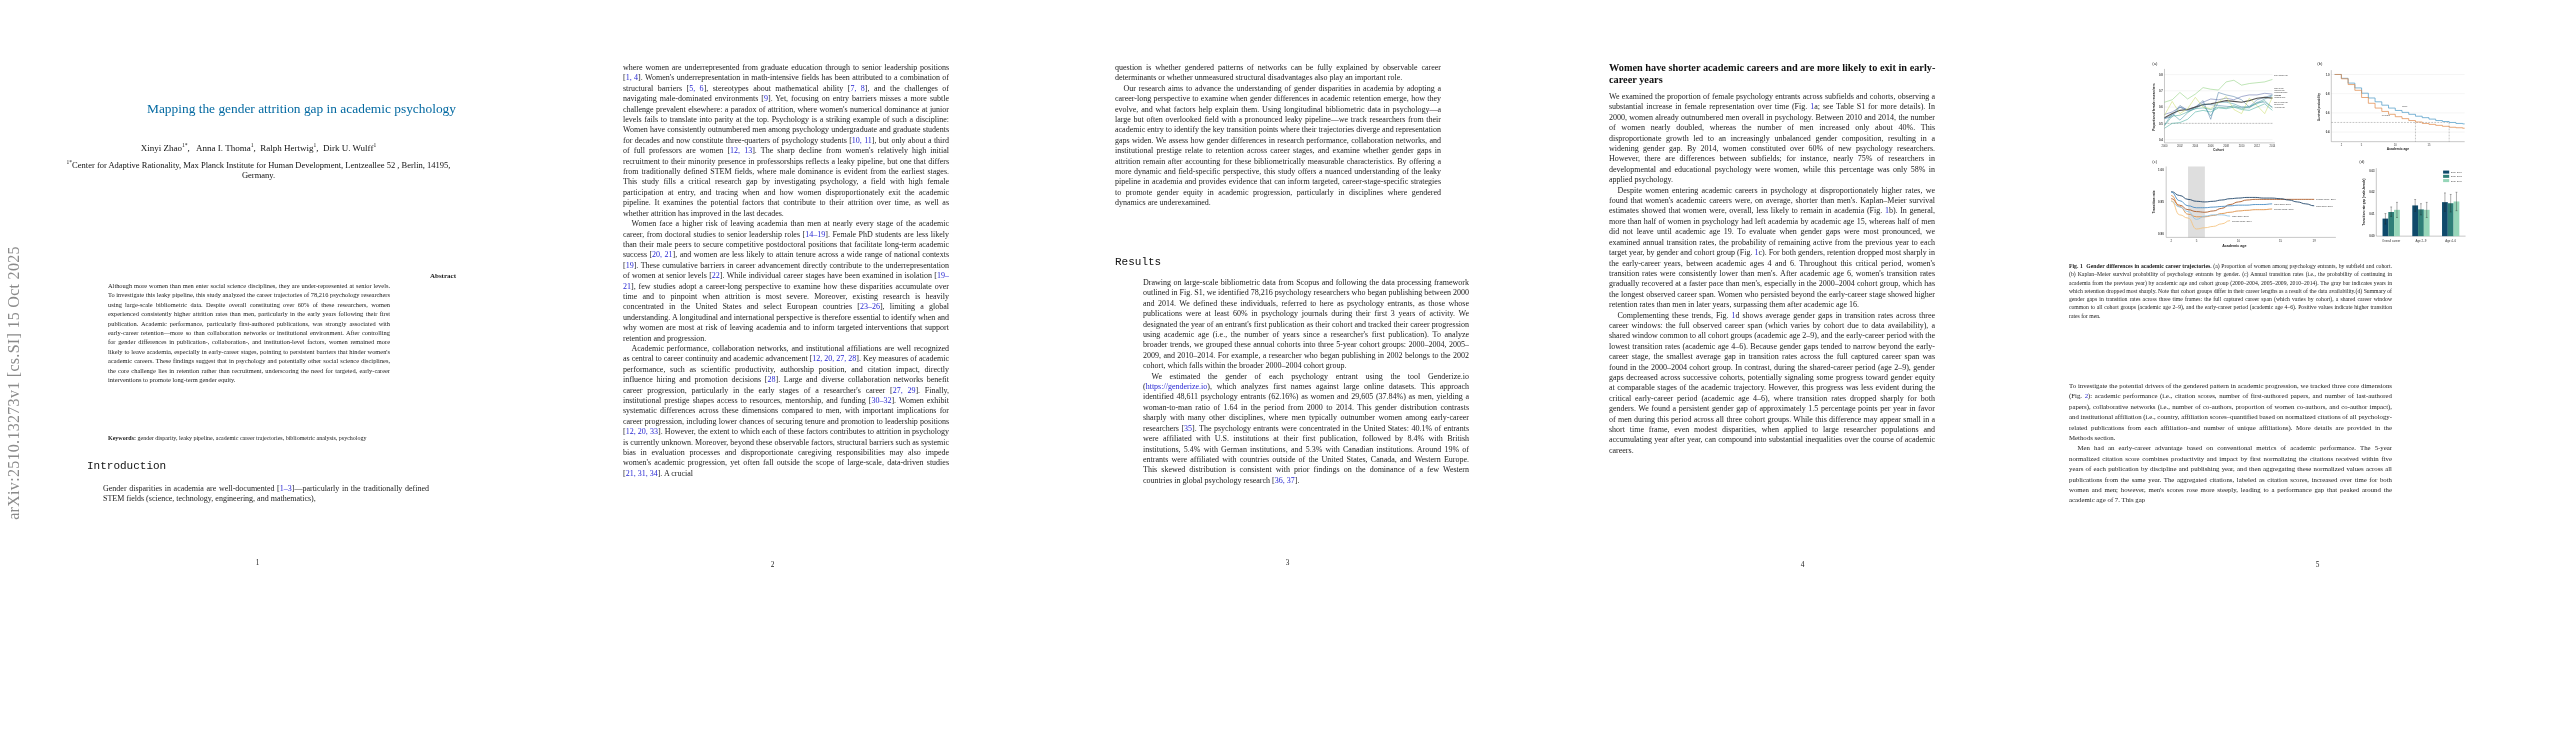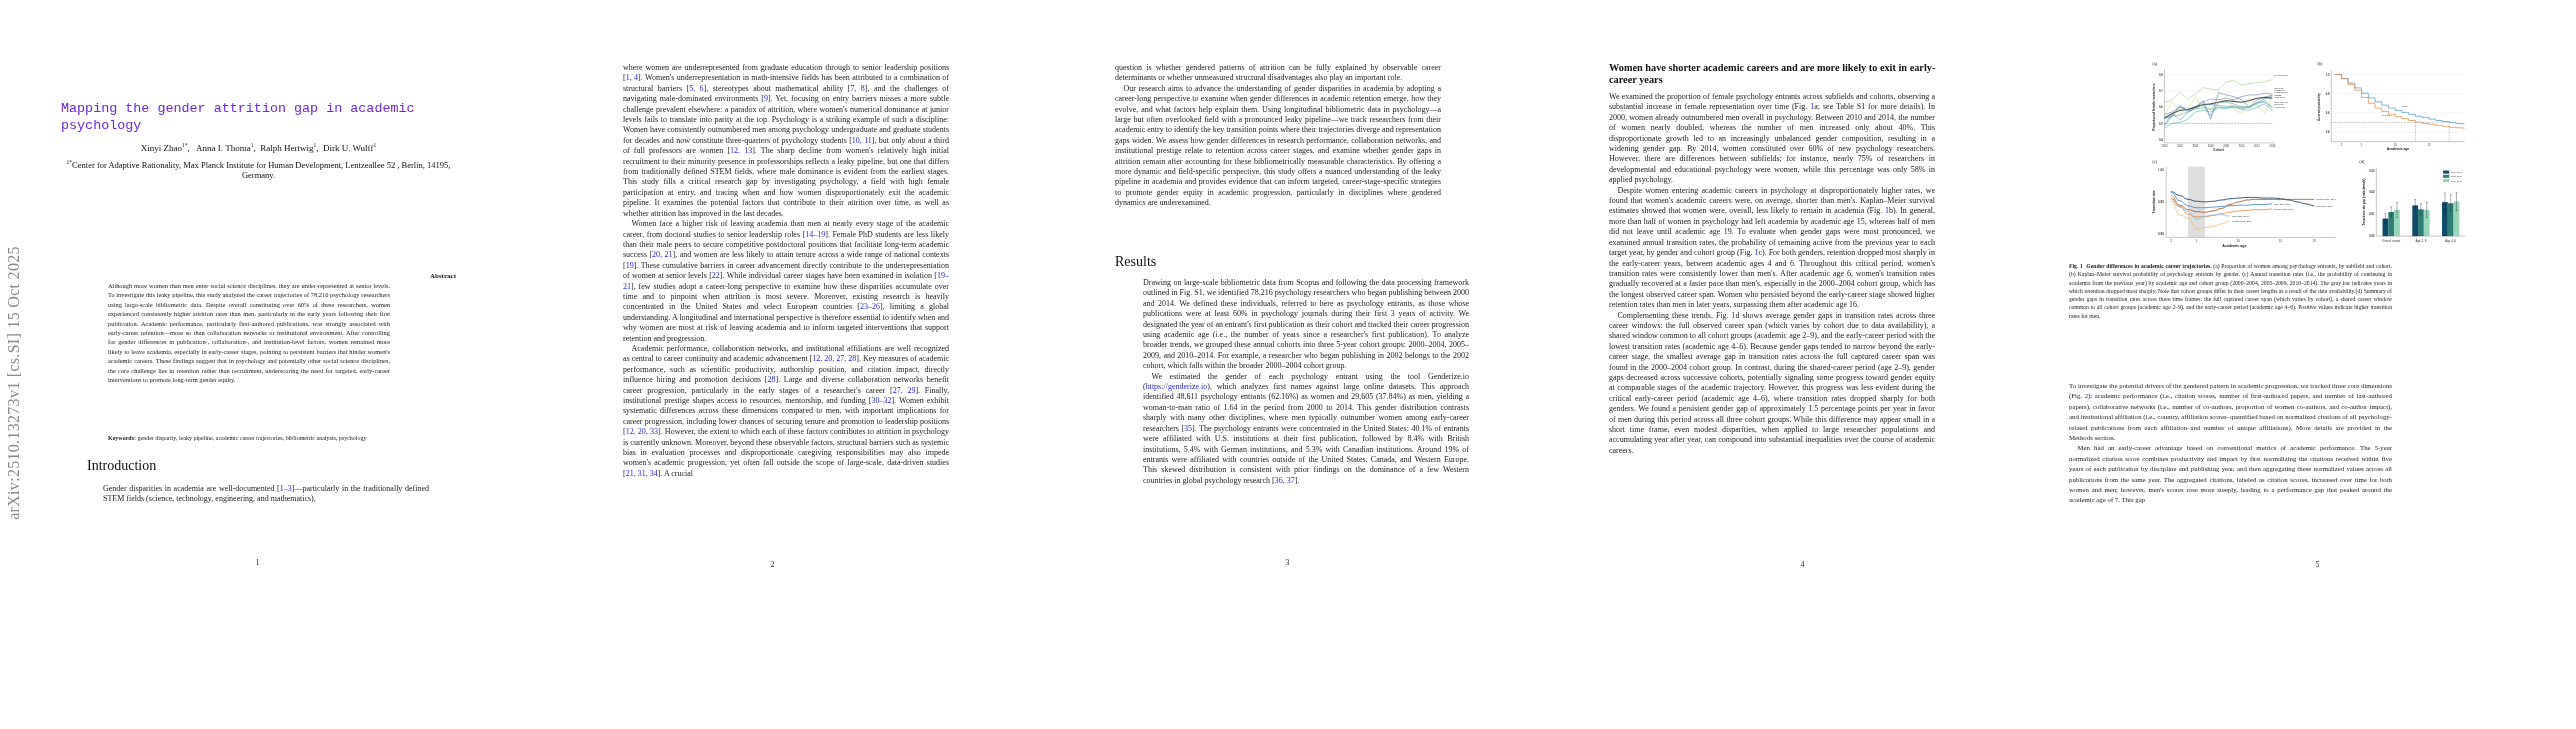--- a/index.html
+++ b/index.html
@@ -5,27 +5,27 @@
   * { box-sizing: border-box; margin: 0; padding: 0; }
   html, body { width: 2576px; height: 729px; background: #ffffff; overflow: hidden; }
   body { font-family: "DejaVu Serif", "Liberation Serif", serif; color: #1a1a1a; position: relative; }
   .strip { position: absolute; left: 0; top: 0; width: 2576px; height: 729px; display: flex; }
   .page { position: relative; width: 515px; height: 729px; background: #fff; flex: 0 0 515px; }
   .page-num { position: absolute; left: 0; width: 100%; text-align: center; font-size: 7.3px; font-family: "Liberation Serif", serif; }
   .body-text { position: absolute; font-family: "Liberation Serif", serif; font-size: 8px; line-height: 10.4px; text-align: justify; hyphens: auto; color: #1b1b1b; }
   .body-text p { text-indent: 0; }
   .body-text p + p { text-indent: 8.5px; }
   .cite { color: #1f1fd0; }
-  .sec-h { font-family: Liberation Serif, serif; font-size: 14px; font-weight: normal; color: #111; line-height: 14.6px; }
+  .sec-h { font-family: Liberation Mono, monospace; font-size: 11px; font-weight: normal; color: #111; line-height: 14.6px; }
   .subsec-h { font-family: "Liberation Serif", serif; font-size: 10.3px; font-weight: bold; color: #111; line-height: 12px; }
 
   
   .stamp { position: absolute; left: 4.9px; top: 200px; width: 18px; height: 365px; }
   .stamp span { position: absolute; left: 50%; top: 50%; transform: translate(-50%,-50%) rotate(-90deg); white-space: nowrap; font-family: "Liberation Serif", serif; font-size: 16px; color: #8a8a8a; letter-spacing: 0.3px; }
-  .title { position: absolute; left: 61px; width: 395px; top: 100px; text-align: left; font-family: Liberation Mono, monospace; font-size: 13.4px; line-height: 17px; color: #6d28d9; }
+  .title { position: absolute; left: 61px; width: 395px; top: 100px; text-align: right; font-family: Liberation Serif, serif; font-size: 13.4px; line-height: 17px; color: #0369a1; }
   .authors { position: absolute; left: 55px; width: 407px; top: 142px; text-align: center; font-family: "Liberation Serif", serif; font-size: 9px; color: #111; }
   .authors sup { font-size: 5.5px; }
   .affil { position: absolute; left: 61px; width: 395px; top: 157px; text-align: center; font-family: "Liberation Serif", serif; font-size: 8.5px; line-height: 10.3px; color: #111; }
   .corr { position: absolute; left: 61px; width: 395px; top: 196px; text-align: center; font-family: "Liberation Serif", serif; font-size: 8.2px; line-height: 10.3px; color: #111; }
   .link { color: #2424c8; }
   .abstract-h { position: absolute; left: 61px; width: 395px; top: 272px; text-align: right; font-family: "Liberation Serif", serif; font-size: 7px; font-weight: bold; }
   .abstract { position: absolute; left: 108px; width: 282px; top: 281px; font-family: "Liberation Serif", serif; font-size: 6.4px; line-height: 9.4px; text-align: justify; }
   .keywords { position: absolute; left: 108px; width: 282px; top: 434px; font-family: "Liberation Serif", serif; font-size: 6px; line-height: 8.2px; text-align: justify; }
   .keywords b { font-weight: bold; }
 
@@ -66,21 +66,21 @@
     <div class="body-text" style="left:108px; top:63px; width:326px;">
       <p>where women are underrepresented from graduate education through to senior leadership positions [<span class="cite">1, 4</span>]. Women's underrepresentation in math-intensive fields has been attributed to a combination of structural barriers [<span class="cite">5, 6</span>], stereotypes about mathematical ability [<span class="cite">7, 8</span>], and the challenges of navigating male-dominated environments [<span class="cite">9</span>]. Yet, focusing on entry barriers misses a more subtle challenge prevalent elsewhere: a paradox of attrition, where women's numerical dominance at junior levels fails to translate into parity at the top. Psychology is a striking example of such a discipline: Women have consistently outnumbered men among psychology undergraduate and graduate students for decades and now constitute three-quarters of psychology students [<span class="cite">10, 11</span>], but only about a third of full professors are women [<span class="cite">12, 13</span>]. The sharp decline from women's relatively high initial recruitment to their minority presence in professorships reflects a leaky pipeline, but one that differs from traditionally defined STEM fields, where male dominance is evident from the earliest stages. This study fills a critical research gap by investigating psychology, a field with high female participation at entry, and tracing when and how women disproportionately exit the academic pipeline. It examines the potential factors that contribute to their attrition over time, as well as whether attrition has improved in the last decades.</p>
       <p>Women face a higher risk of leaving academia than men at nearly every stage of the academic career, from doctoral studies to senior leadership roles [<span class="cite">14–19</span>]. Female PhD students are less likely than their male peers to secure competitive postdoctoral positions that facilitate long-term academic success [<span class="cite">20, 21</span>], and women are less likely to attain tenure across a wide range of national contexts [<span class="cite">19</span>]. These cumulative barriers in career advancement directly contribute to the underrepresentation of women at senior levels [<span class="cite">22</span>]. While individual career stages have been examined in isolation [<span class="cite">19–21</span>], few studies adopt a career-long perspective to examine how these disparities accumulate over time and to pinpoint when attrition is most severe. Moreover, existing research is heavily concentrated in the United States and select European countries [<span class="cite">23–26</span>], limiting a global understanding. A longitudinal and international perspective is therefore essential to identify when and why women are most at risk of leaving academia and to inform targeted interventions that support retention and progression.</p>
       <p>Academic performance, collaboration networks, and institutional affiliations are well recognized as central to career continuity and academic advancement [<span class="cite">12, 20, 27, 28</span>]. Key measures of academic performance, such as scientific productivity, authorship position, and citation impact, directly influence hiring and promotion decisions [<span class="cite">28</span>]. Large and diverse collaboration networks benefit career progression, particularly in the early stages of a researcher's career [<span class="cite">27, 29</span>]. Finally, institutional prestige shapes access to resources, mentorship, and funding [<span class="cite">30–32</span>]. Women exhibit systematic differences across these dimensions compared to men, with important implications for career progression, including lower chances of securing tenure and promotion to leadership positions [<span class="cite">12, 20, 33</span>]. However, the extent to which each of these factors contributes to attrition in psychology is currently unknown. Moreover, beyond these observable factors, structural barriers such as systemic bias in evaluation processes and disproportionate caregiving responsibilities may also impede women's academic progression, yet often fall outside the scope of large-scale, data-driven studies [<span class="cite">21, 31, 34</span>]. A crucial</p>
     </div>
     <div class="page-num" style="top:560px;">2</div>
   </div>
 
   <div class="page">
     <div class="body-text" style="left:85px; top:63px; width:326px;">
-      <p>question is whether gendered patterns of attrition can be fully explained by observable career determinants or whether unmeasured structural disadvantages also play an important role.</p>
+      <p>question is whether gendered patterns of networks can be fully explained by observable career determinants or whether unmeasured structural disadvantages also play an important role.</p>
       <p>Our research aims to advance the understanding of gender disparities in academia by adopting a career-long perspective to examine when gender differences in academic retention emerge, how they evolve, and what factors help explain them. Using longitudinal bibliometric data in psychology—a large but often overlooked field with a pronounced leaky pipeline—we track researchers from their academic entry to identify the key transition points where their trajectories diverge and representation gaps widen. We assess how gender differences in research performance, collaboration networks, and institutional prestige relate to retention across career stages, and examine whether gender gaps in attrition remain after accounting for these bibliometrically measurable characteristics. By offering a more dynamic and field-specific perspective, this study offers a nuanced understanding of the leaky pipeline in academia and provides evidence that can inform targeted, career-stage-specific strategies to promote gender equity in academic progression, particularly in disciplines where gendered dynamics are underexamined.</p>
     </div>
     <div class="sec-h" style="position:absolute; left:85px; top:255px;">Results</div>
     <div class="body-text" style="left:85px; top:278px; width:326px;margin-left:28px;">
       <p>Drawing on large-scale bibliometric data from Scopus and following the data processing framework outlined in Fig. S1, we identified 78,216 psychology researchers who began publishing between 2000 and 2014. We defined these individuals, referred to here as psychology entrants, as those whose publications were at least 60% in psychology journals during their first 3 years of activity. We designated the year of an entrant's first publication as their cohort and tracked their career progression using academic age (i.e., the number of years since a researcher's first publication). To analyze broader trends, we grouped these annual cohorts into three 5-year cohort groups: 2000–2004, 2005–2009, and 2010–2014. For example, a researcher who began publishing in 2002 belongs to the 2002 cohort, which falls within the broader 2000–2004 cohort group.</p>
       <p>We estimated the gender of each psychology entrant using the tool Genderize.io (<span class="cite">https://genderize.io</span>), which analyzes first names against large online datasets. This approach identified 48,611 psychology entrants (62.16%) as women and 29,605 (37.84%) as men, yielding a woman-to-man ratio of 1.64 in the period from 2000 to 2014. This gender distribution contrasts sharply with many other disciplines, where men typically outnumber women among early-career researchers [<span class="cite">35</span>]. The psychology entrants were concentrated in the United States: 40.1% of entrants were affiliated with U.S. institutions at their first publication, followed by 8.4% with British institutions, 5.4% with German institutions, and 5.3% with Canadian institutions. Around 19% of entrants were affiliated with countries outside of the United States, Canada, and Western Europe. This skewed distribution is consistent with prior findings on the dominance of a few Western countries in global psychology research [<span class="cite">36, 37</span>].</p>
     </div>
     <div class="page-num" style="top:558px;">3</div>
   </div>
 

